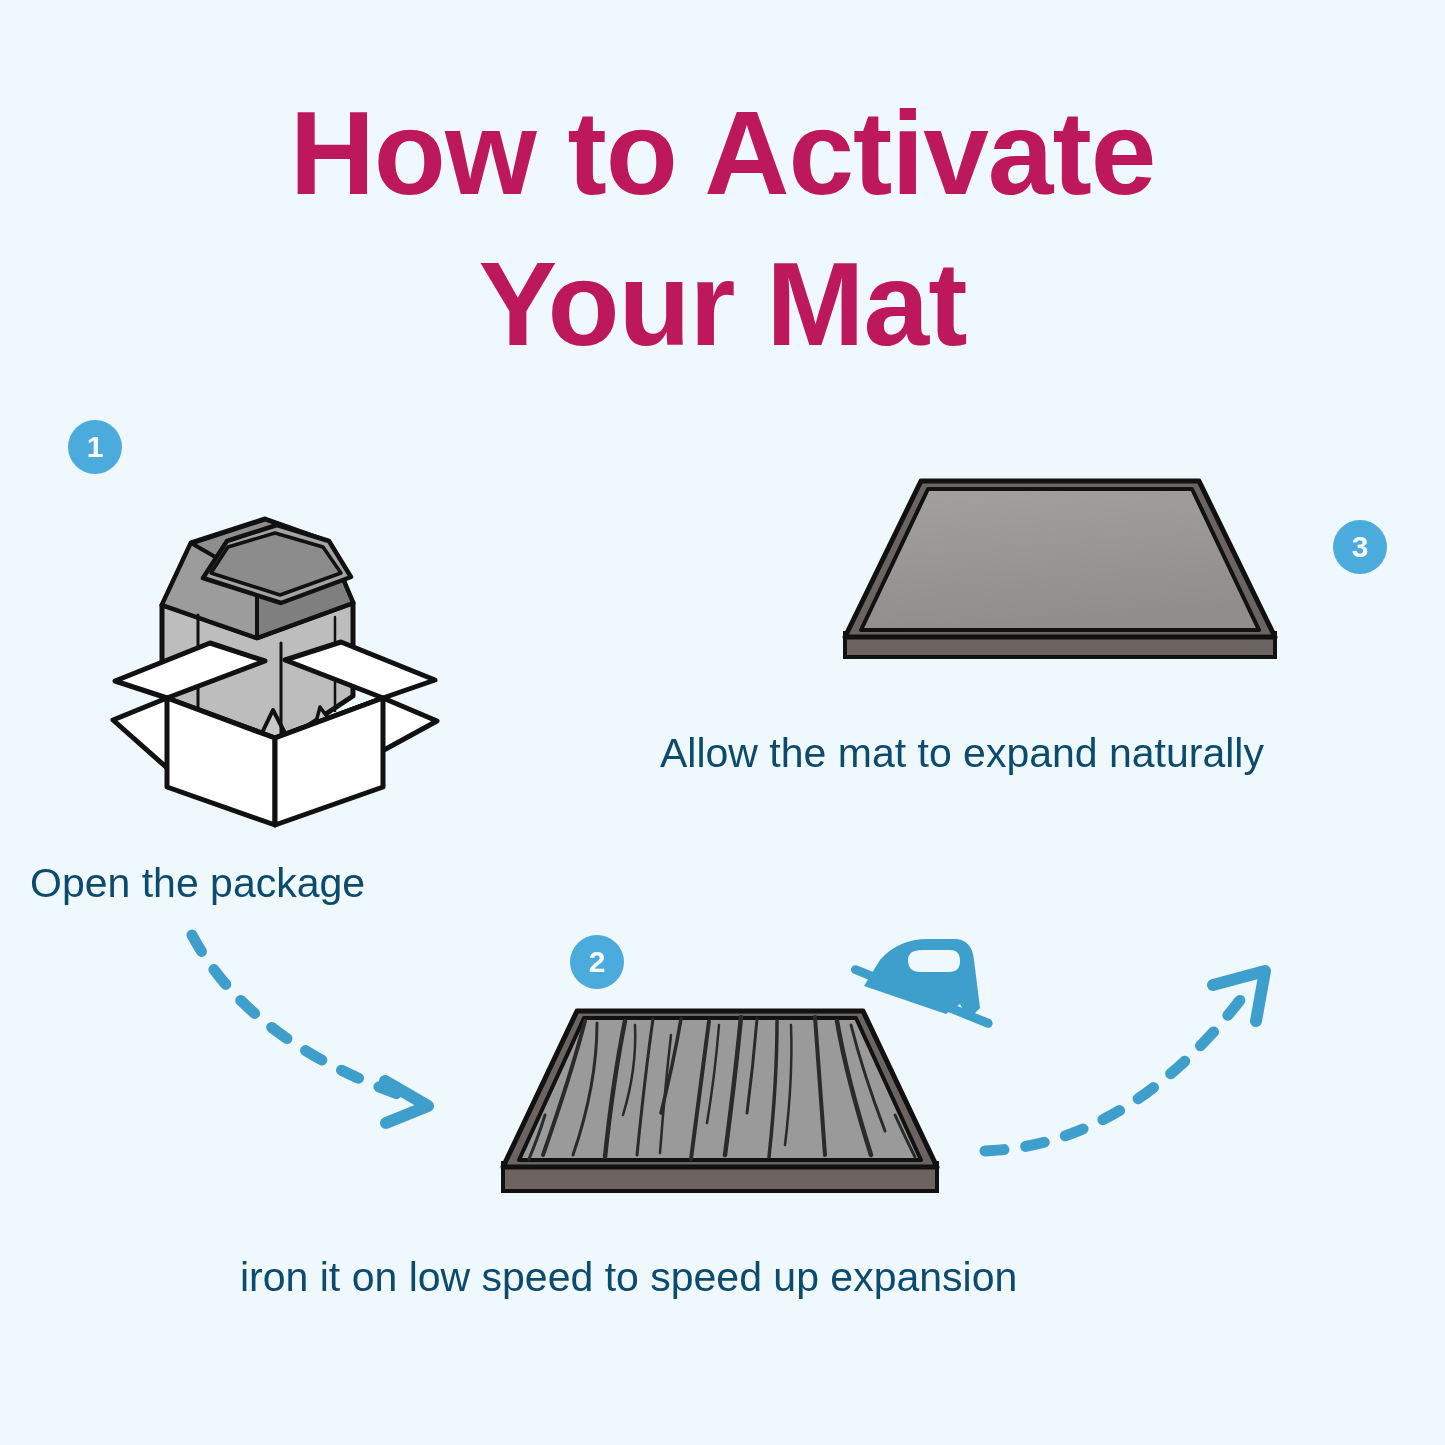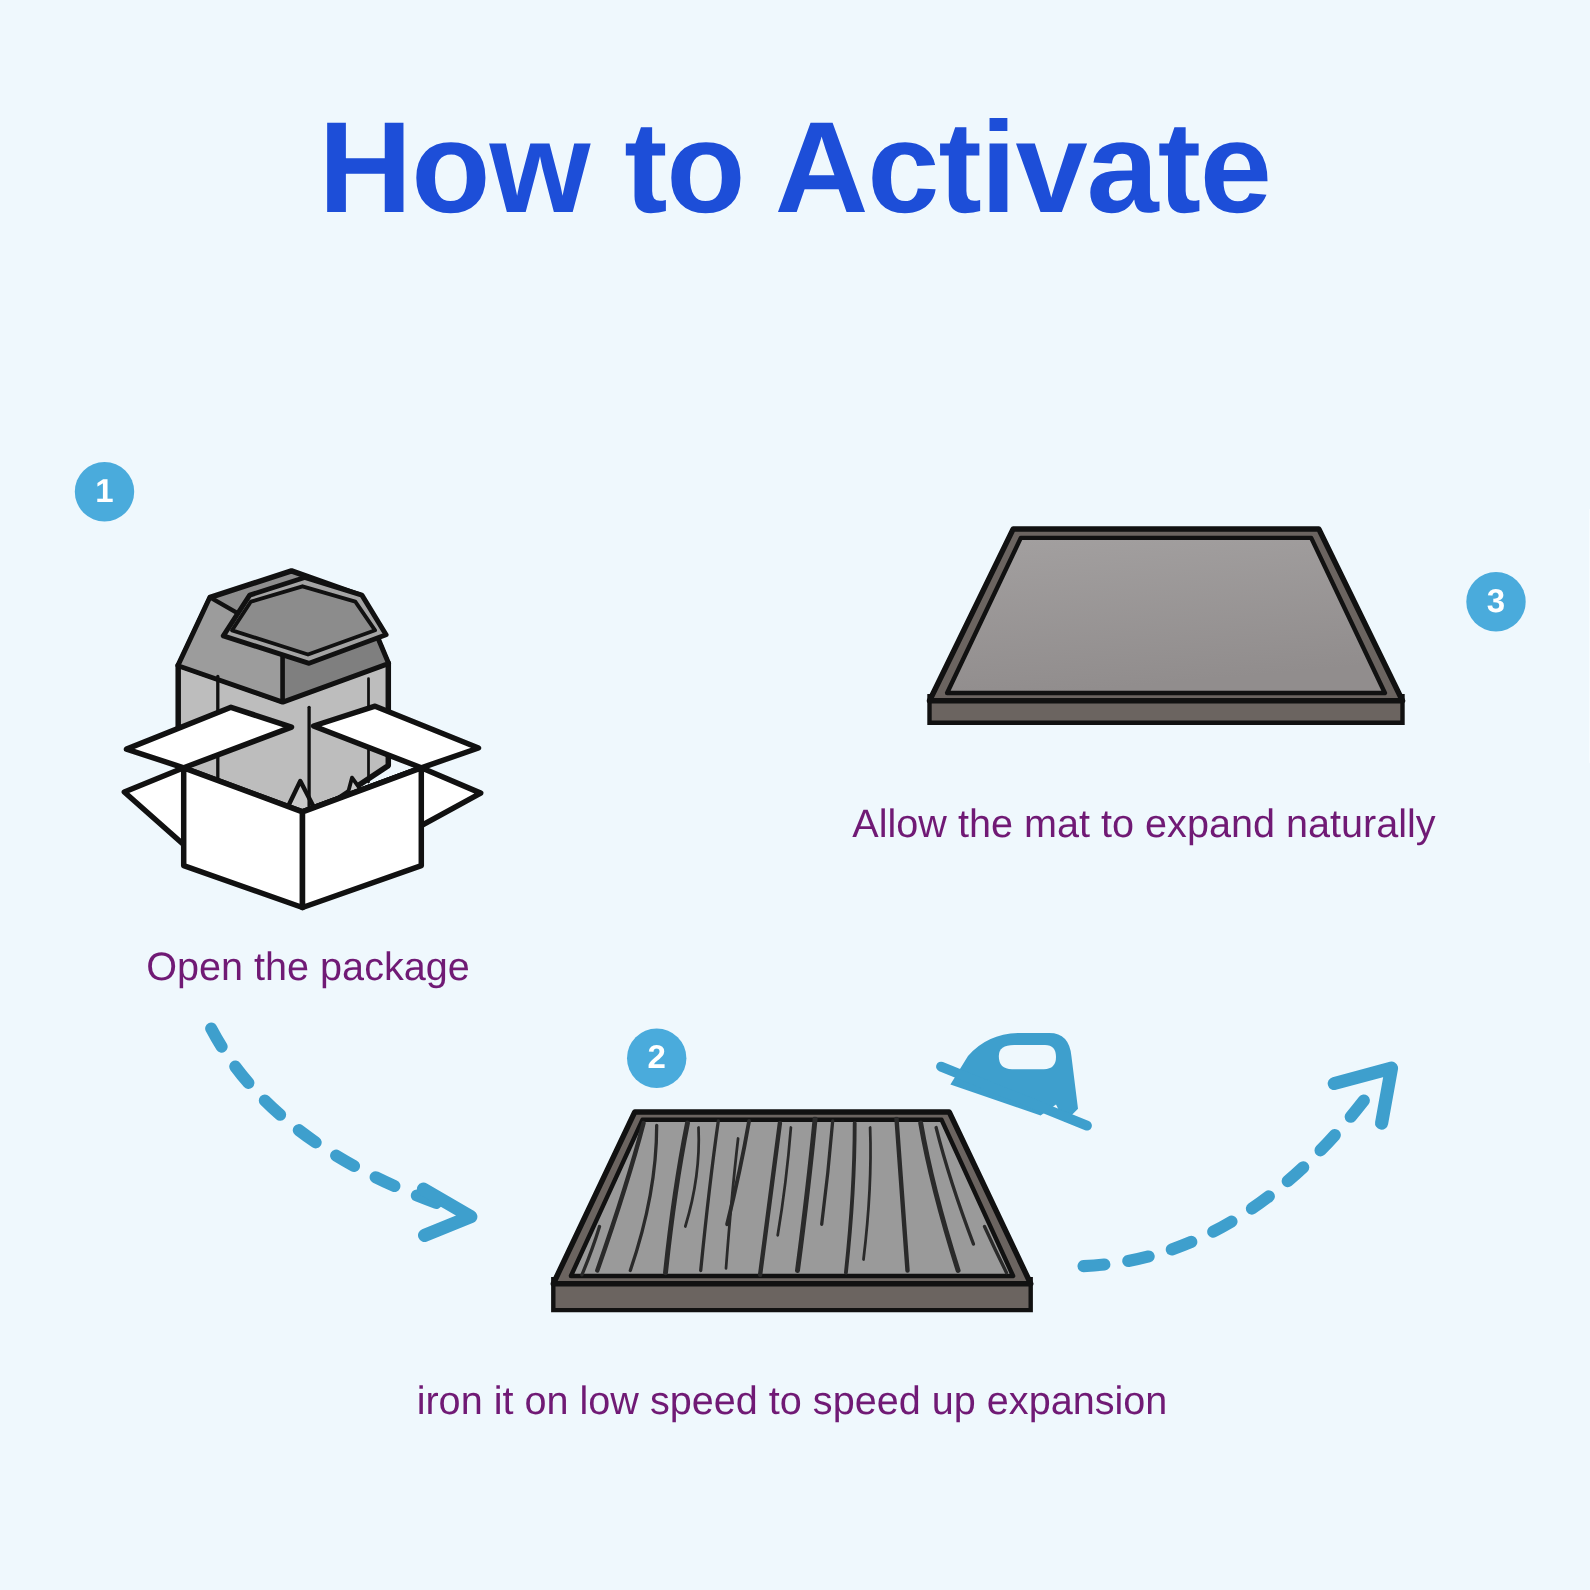--- a/index.html
+++ b/index.html
@@ -16,21 +16,21 @@
     font-family: "Liberation Sans", sans-serif;
   }
 
   
   .title {
     position: absolute;
     left: 0;
     top: 78px;
     width: 1445px;
     text-align: center;
-    color: #1d4ed8;
+    color: #be185d;
     font-family: "Liberation Sans", sans-serif;
     font-weight: bold;
     font-size: 118px;
     line-height: 1.28;
     letter-spacing: -1px;
   }
   .title-line { display: block; }
 
   
   .badge {
@@ -46,26 +46,26 @@
     line-height: 54px;
     text-align: center;
   }
   #badge-1 { left: 68px;   top: 420px; }
   #badge-2 { left: 570px;  top: 935px; }
   #badge-3 { left: 1333px; top: 520px; }
 
   
   .caption {
     position: absolute;
-    color: #701a75;
+    color: #0c4a6e;
     font-family: "Liberation Sans", sans-serif;
     font-weight: normal;
-    font-size: 36px;
+    font-size: 41px;
     line-height: 1.72;
-    text-align: center;
+    text-align: left;
   }
   #caption-1 {
     left: 30px;
     top: 848px;
     width: 500px;
   }
   #caption-3 {
     left: 660px;
     top: 718px;
     width: 760px;
@@ -88,20 +88,21 @@
 
   .art svg { display: block; width: 100%; height: 100%; }
 </style>
 </head>
 <body>
 
 <div id="infographic">
 
   <div class="title">
     <span class="title-line">How to Activate</span>
+    <span class="title-line">Your Mat</span>
   </div>
 
   <div class="badge" id="badge-1">1</div>
 
   <div class="art" id="art-box">
     <svg viewBox="0 0 340 345" xmlns="http://www.w3.org/2000/svg">
       <g stroke="#111111" stroke-linejoin="round" stroke-linecap="round">
 
         <path d="M57 120 L57 213 L118 252 L186 252 L248 211 L248 118 Z" fill="#bdbdbd" stroke-width="5"></path>
 

